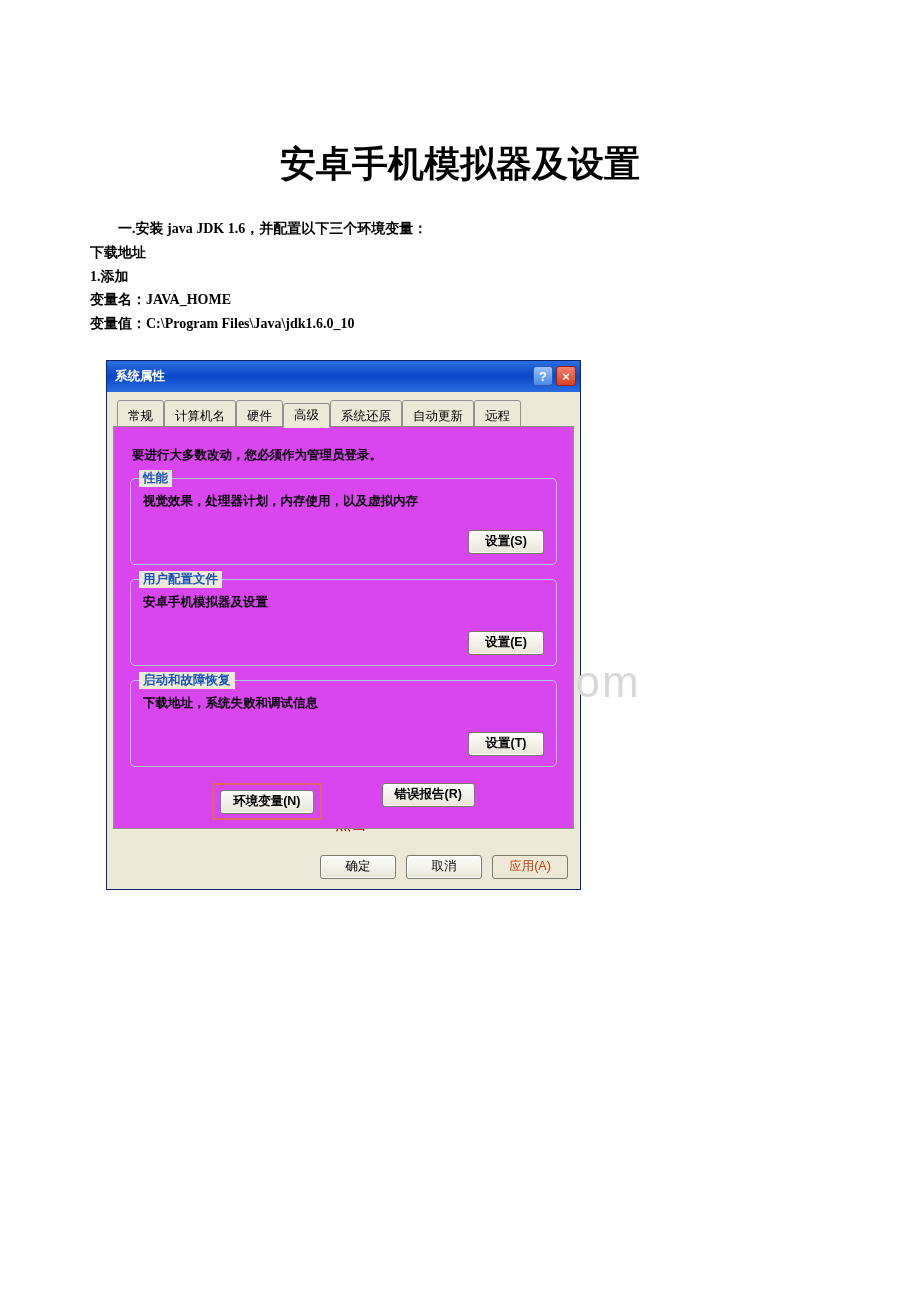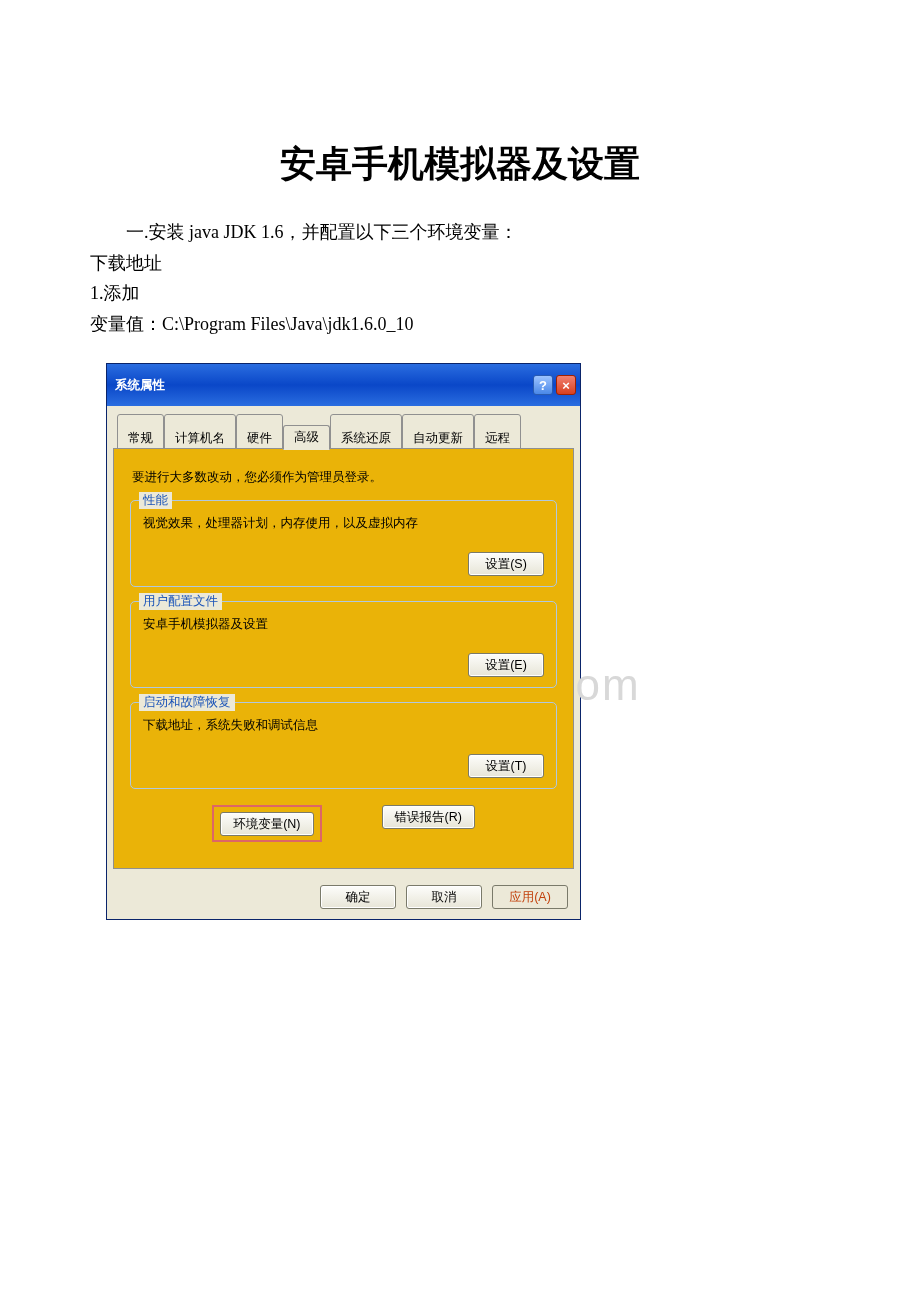--- a/index.html
+++ b/index.html
@@ -13,37 +13,38 @@
     padding: 140px 90px 40px 90px;
   }
   .doc-title {
     font-size: 36px;
     font-weight: bold;
     text-align: center;
     margin-bottom: 28px;
     font-family: "SimHei", "黑体", sans-serif;
   }
   .doc-body {
-    font-size: 18px;
+    font-size: 14px;
     line-height: 1.7;
+    font-weight: bold;
   }
   .doc-body .first { text-indent: 2em; }
   .doc-body .mono { font-family: "SimSun", serif; }
 
   
   .dialog {
     position: relative;
     margin: 24px 0 0 16px;
     width: 475px;
     border: 1px solid #0a246a;
     font-family: Tahoma, "SimSun", sans-serif;
     font-size: 12.5px;
   }
   .titlebar {
-    height: 42px;
+    height: 31px;
     background: linear-gradient(to bottom, #2a6de0 0%, #0a47c8 50%, #2a6de0 100%);
     display: flex;
     align-items: center;
     padding: 0 4px 0 8px;
     color: #fff;
     font-weight: bold;
   }
   .titlebar .tspace { flex: 1; }
   .tbtn {
     width: 20px; height: 20px;
@@ -74,31 +75,32 @@
     padding: 3px 10px 3px 10px;
     margin-right: 0px;
     background: #ece9d8;
     position: relative;
     top: 1px;
   }
   .tab.inactive {
     border-bottom: 1px solid #909090;
     background: #ece9d8;
     top: 2px;
-    padding-top: 15px;
+    padding-top: 7px;
   }
   .tab.active {
     background: #ece9d8;
     z-index: 2;
   }
 
   .panel {
     border: 1px solid #909090;
-    background: #eab308;
-    padding: 14px 16px 22px 16px;
+    background: #d946ef;
+    padding: 14px 16px 4px 16px;
+    font-weight: bold;
   }
 
   .admin-note {
     margin: 6px 2px 14px 2px;
   }
 
   .group {
     border: 1px solid #b0c8e0;
     border-radius: 5px;
     padding: 10px 12px 10px 12px;
@@ -149,21 +151,21 @@
   .highlight-box {
     border: 2px solid #d66;
     padding: 5px 6px 4px 6px;
     display: inline-flex;
   }
 
   .bottom-row {
     display: flex;
     justify-content: flex-end;
     gap: 10px;
-    margin-top: 16px;
+    margin-top: 26px;
     padding-right: 6px;
   }
 
   .watermark-bd {
     position: absolute;
     left: 250px;
     top: 296px;
     font-size: 44px;
     font-family: Arial, sans-serif;
     color: #d8d8d8;
@@ -201,20 +203,21 @@
 </style>
 </head>
 <body>
 
 <div class="page">
   <div class="doc-title">安卓手机模拟器及设置</div>
   <div class="doc-body">
     <div class="first">一.安装 java JDK 1.6，并配置以下三个环境变量：</div>
     <div>下载地址</div>
     <div>1.添加</div>
+    <div class="mono">变量名：JAVA_HOME</div>
     <div class="mono">变量值：C:\Program Files\Java\jdk1.6.0_10</div>
   </div>
 
   <div class="dialog">
     <div class="titlebar">
       <span>系统属性</span>
       <span class="tspace"></span>
       <span class="tbtn help">?</span>
       <span class="tbtn close">×</span>
     </div>

